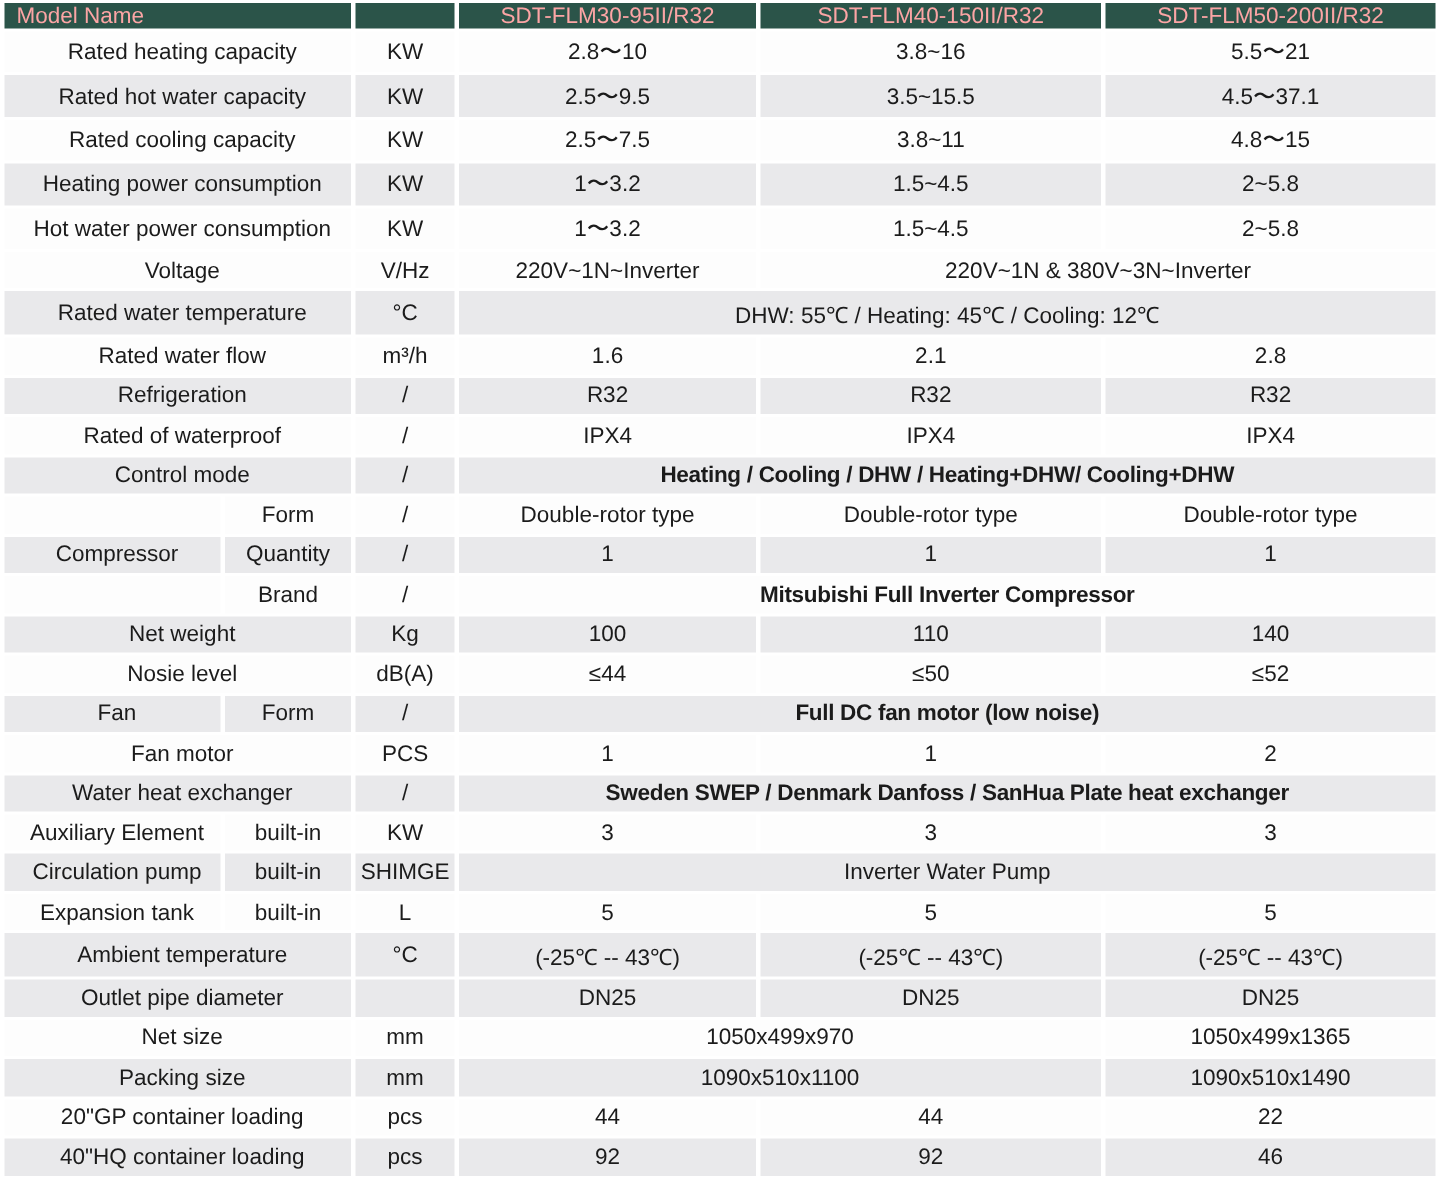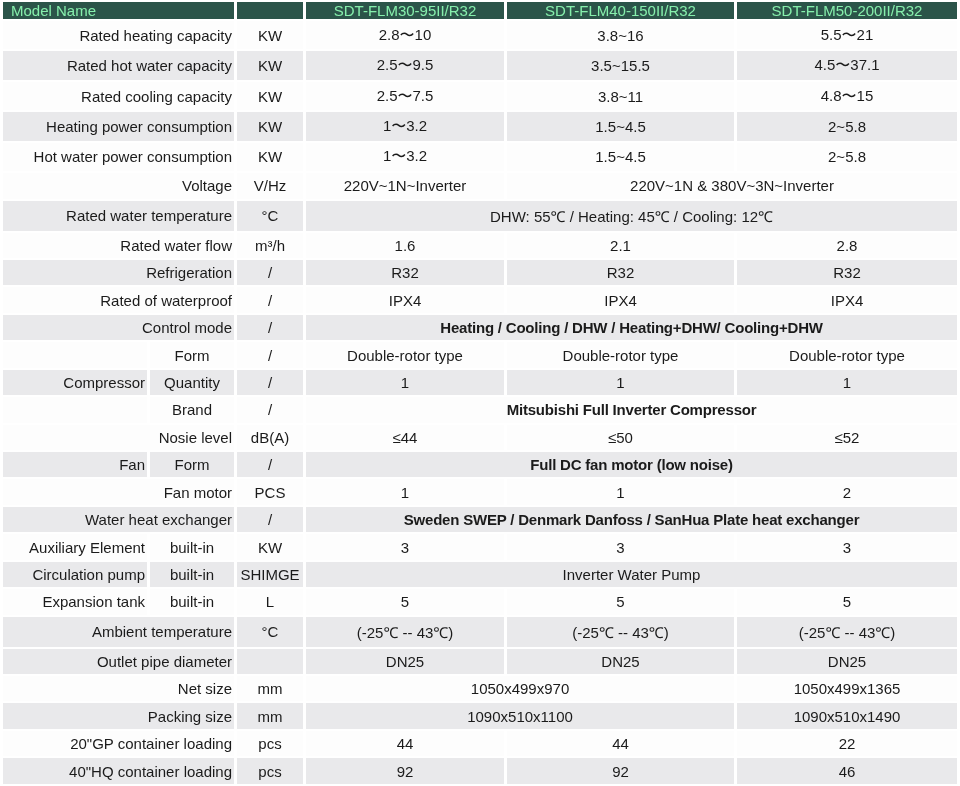--- a/index.html
+++ b/index.html
@@ -7,23 +7,23 @@
   table[data-name="spec-table"]{
     width:960px;height:786px;
     border-collapse:separate;border-spacing:3px 2px;
     table-layout:fixed;background:#ffffff;
   }
   td,th{
     font-size:15px;font-weight:400;color:#1b1b1b;
     text-align:center;vertical-align:middle;
     padding:0 2px;overflow:hidden;white-space:nowrap;
   }
-  th{background:#2b5449;color:#86efac;font-weight:400;}
+  th{background:#2b5449;color:#fca5a5;font-weight:400;}
   th.left{text-align:left;padding-left:8px;}
-  td.left{text-align:right;padding-left:8px;}
+  td.left{text-align:center;padding-left:8px;}
   tr.w td{background:#fdfdfd;}
   tr.g td{background:#e9e9eb;}
   td.b{font-weight:700;letter-spacing:-0.2px;}
 </style>
 </head>
 <body>
 
 <table data-name="spec-table" aria-label="product specification table">
   <colgroup>
     <col style="width:144px">
@@ -130,20 +130,27 @@
         <td data-name="table-cell">1</td>
         <td data-name="table-cell">1</td>
         <td data-name="table-cell">1</td>
       </tr>
       <tr class="w" data-name="table-row">
         <td class="left" data-name="row-label-cell"></td>
         <td data-name="table-cell">Brand</td>
         <td data-name="table-cell">/</td>
         <td colspan="3" class="b" data-name="table-cell">Mitsubishi Full Inverter Compressor</td>
       </tr>
+      <tr class="g" data-name="table-row">
+        <td colspan="2" class="left" data-name="row-label-cell">Net weight</td>
+        <td data-name="table-cell">Kg</td>
+        <td data-name="table-cell">100</td>
+        <td data-name="table-cell">110</td>
+        <td data-name="table-cell">140</td>
+      </tr>
       <tr class="w" data-name="table-row">
         <td colspan="2" class="left" data-name="row-label-cell">Nosie level</td>
         <td data-name="table-cell">dB(A)</td>
         <td data-name="table-cell">≤44</td>
         <td data-name="table-cell">≤50</td>
         <td data-name="table-cell">≤52</td>
       </tr>
       <tr class="g" data-name="table-row">
         <td class="left" data-name="row-label-cell">Fan</td>
         <td data-name="table-cell">Form</td>

